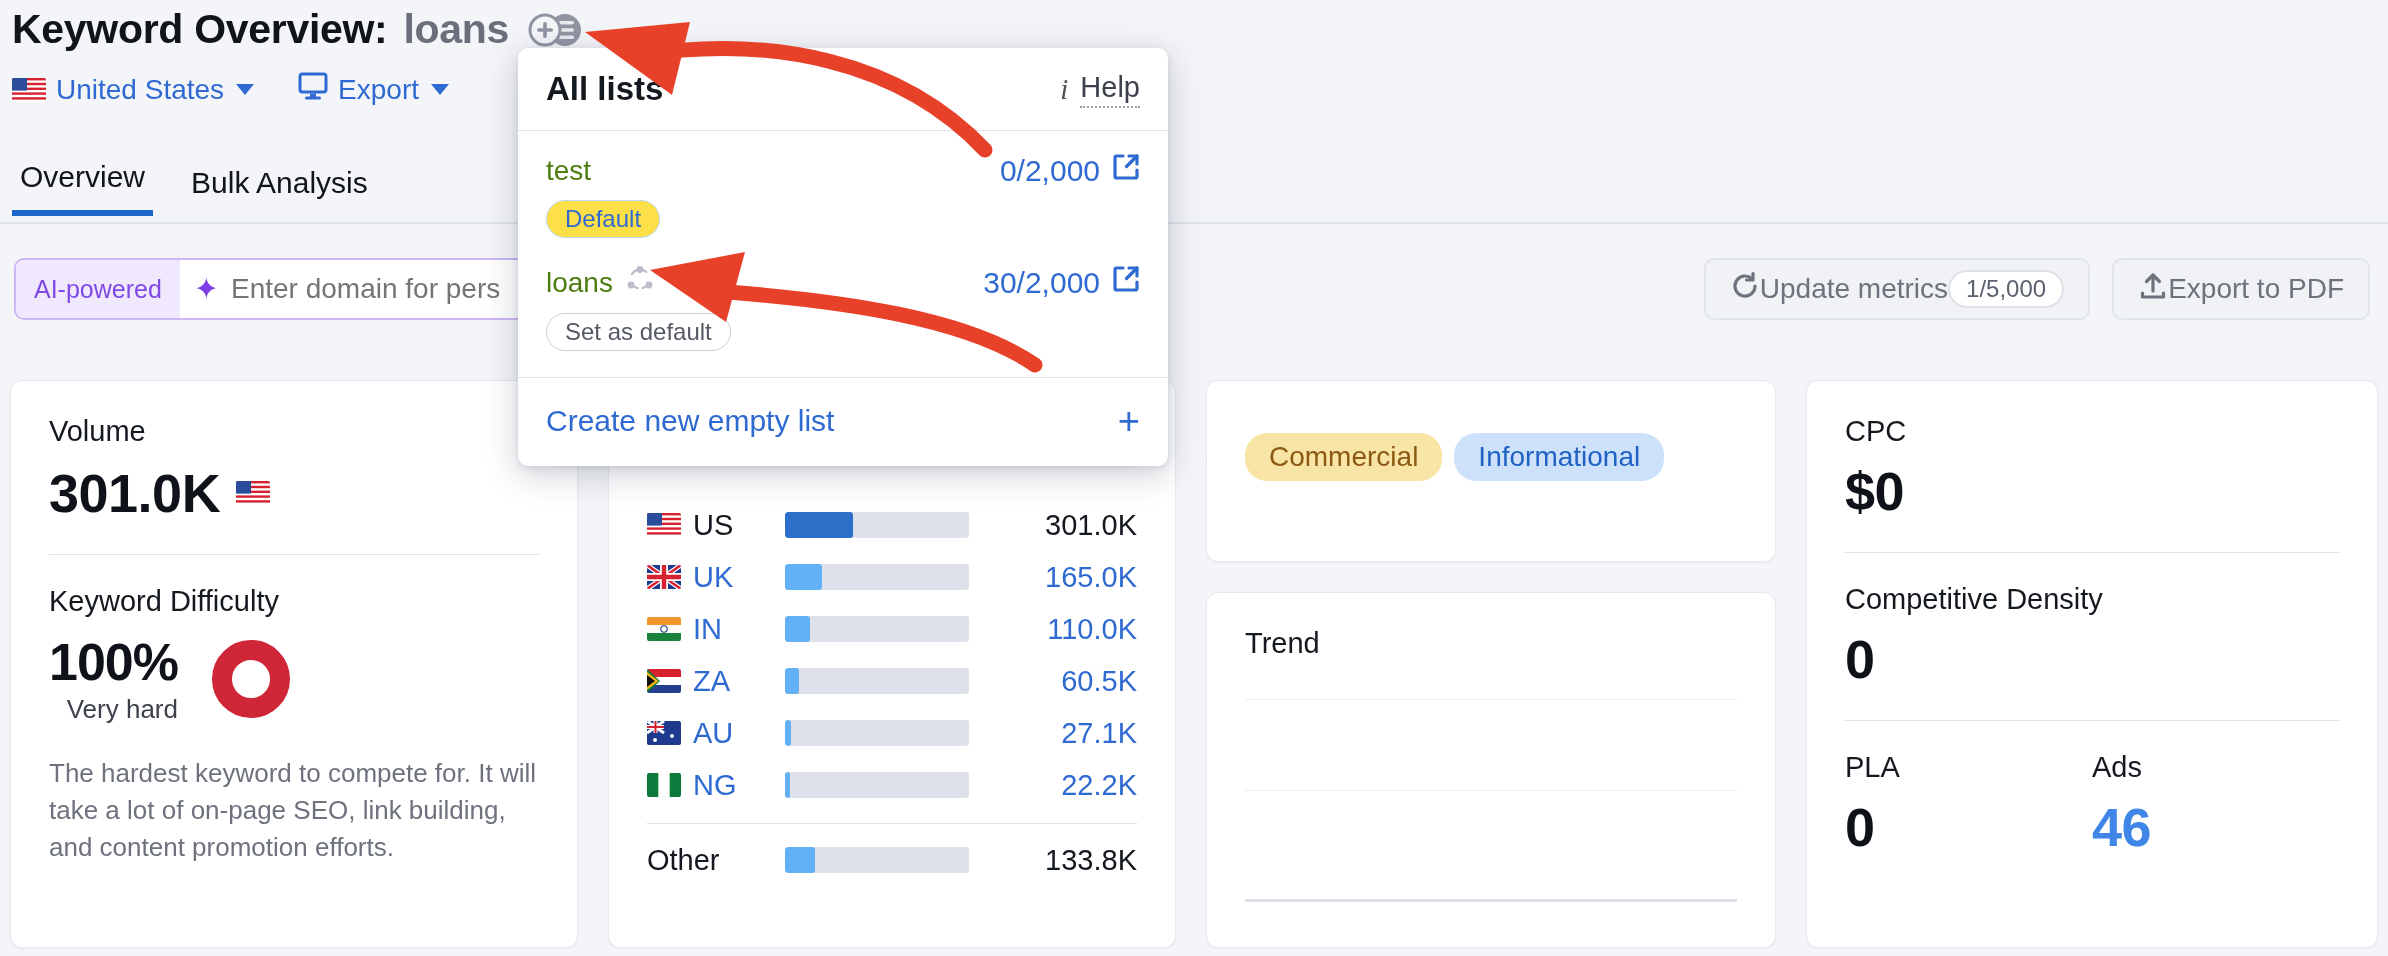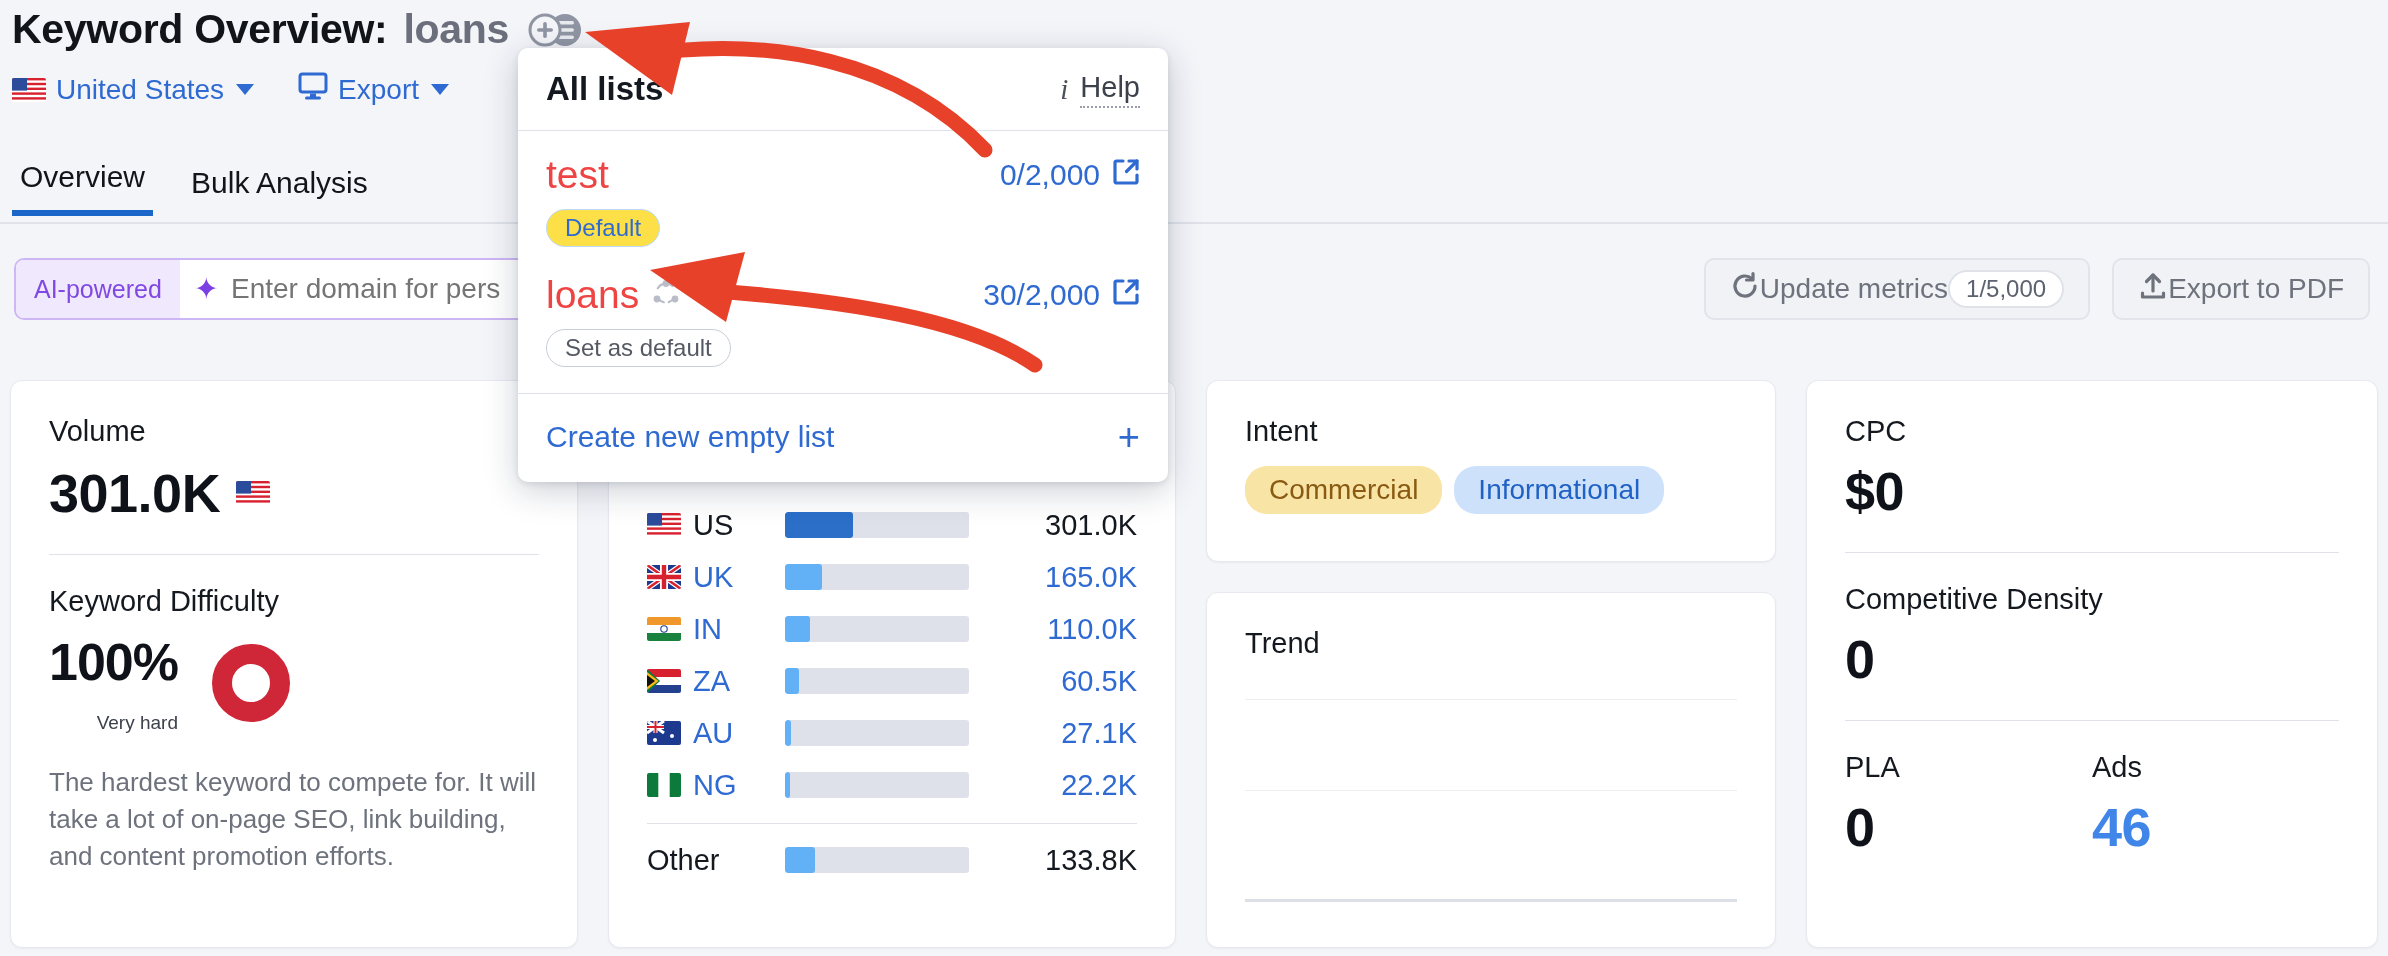--- a/index.html
+++ b/index.html
@@ -83,21 +83,21 @@
   .metric-label { font-size: 29px; color: #14181f; font-weight: normal; }
   .metric-value { font-size: 48px; font-weight: bold; color: #0f1319; letter-spacing: -0.5px; }
   .metric-value.big { font-size: 54px; }
   .divider { height: 1px; background: #dfe2e8; margin: 30px 0; }
 
   .vol-row { display: flex; align-items: center; gap: 16px; margin-top: 14px; }
 
   .kd-row { display: flex; align-items: center; gap: 34px; margin-top: 14px; }
   .kd-num { display: flex; flex-direction: column; text-align: right; }
   .kd-pct { font-size: 52px; font-weight: bold; letter-spacing: -1px; color: #0f1319; }
-  .kd-sub { font-size: 19px; color: #3c414b; margin-top: 20px; }
+  .kd-sub { font-size: 26px; color: #3c414b; margin-top: 2px; }
   .donut { width: 78px; height: 78px; border-radius: 50%; border: 20px solid #cf2638; }
   .kd-desc { font-size: 26px; line-height: 1.42; color: #6d727d; margin-top: 30px; max-width: 490px; }
 
   
   .c-rows { margin-top: 22px; }
   .c-row { display: flex; align-items: center; height: 52px; }
   .c-flagcode { display: flex; align-items: center; gap: 12px; width: 138px; }
   .c-code { font-size: 29px; }
   .c-code.mut { color: #2e6ad1; }
   .c-code.dark { color: #14181f; }
@@ -139,21 +139,21 @@
     padding: 22px 28px 22px 28px; border-bottom: 1px solid #dfe2e8;
   }
   .dd-title { font-size: 33px; font-weight: bold; color: #14181f; }
   .dd-help { display: flex; align-items: center; gap: 12px; }
   .info-i { font-family: "Liberation Serif", serif; font-style: italic; font-size: 29px; color: #4b5059; }
   .help-link { font-size: 29px; color: #3c414b; border-bottom: 2px dotted #9aa0ab; padding-bottom: 2px; cursor: pointer; }
   .dd-body { padding: 22px 28px 26px 28px; }
   .dd-item { margin-bottom: 26px; }
   .dd-item:last-child { margin-bottom: 0; }
   .dd-item-top { display: flex; align-items: center; justify-content: space-between; }
-  .dd-name { font-size: 39px; color: #ef4444; display: flex; align-items: center; gap: 12px; }
+  .dd-name { font-size: 28px; color: #4d7c0f; display: flex; align-items: center; gap: 12px; }
   .dd-count { display: flex; align-items: center; gap: 12px; font-size: 30px; color: #2e6ad1; cursor: pointer; }
   .badge-default {
     display: inline-block; margin-top: 12px;
     background: #fde047; border: 1px solid #bcd9f7; color: #2e6ad1;
     border-radius: 20px; padding: 4px 18px; font-size: 24px;
   }
   .badge-setdef {
     display: inline-block; margin-top: 12px;
     background: #fff; border: 1px solid #c9ced8; color: #545964;
     border-radius: 20px; padding: 4px 18px; font-size: 24px; cursor: pointer;
@@ -401,21 +401,20 @@
               <div class="c-fill" style="width: 16.3%; background: rgb(98, 176, 245);"></div>
             </div>
             <div class="c-val dark">133.8K</div>
           </div>
         </div>
     </div>
   </div>
 
   <div class="card" id="card-intent">
     <div class="card-pad">
-      <div class="metric-label">Intent</div>
       <div class="intent-tags">
         <span class="tag comm">Commercial</span>
         <span class="tag info">Informational</span>
       </div>
     </div>
   </div>
 
   <div class="card" id="card-trend">
     <div class="card-pad">
       <div class="metric-label">Trend</div>

